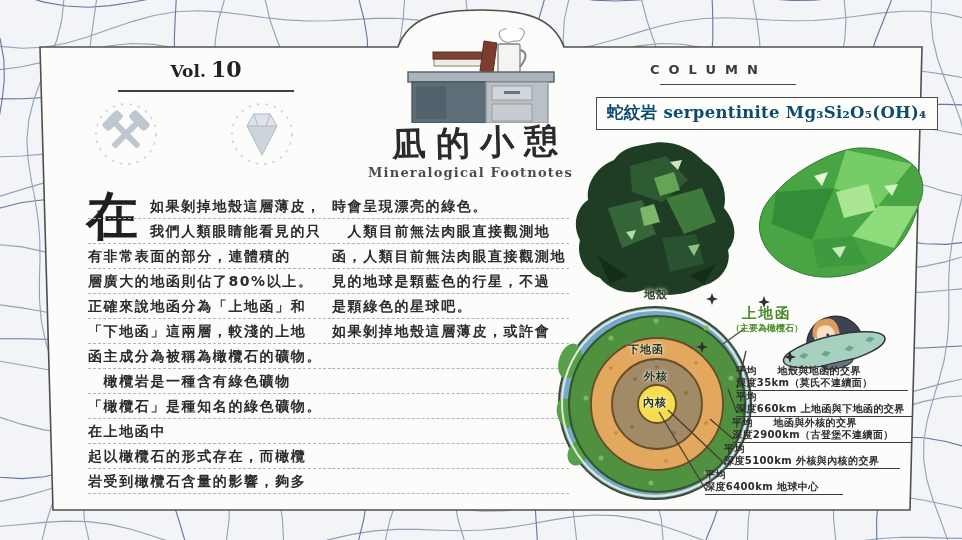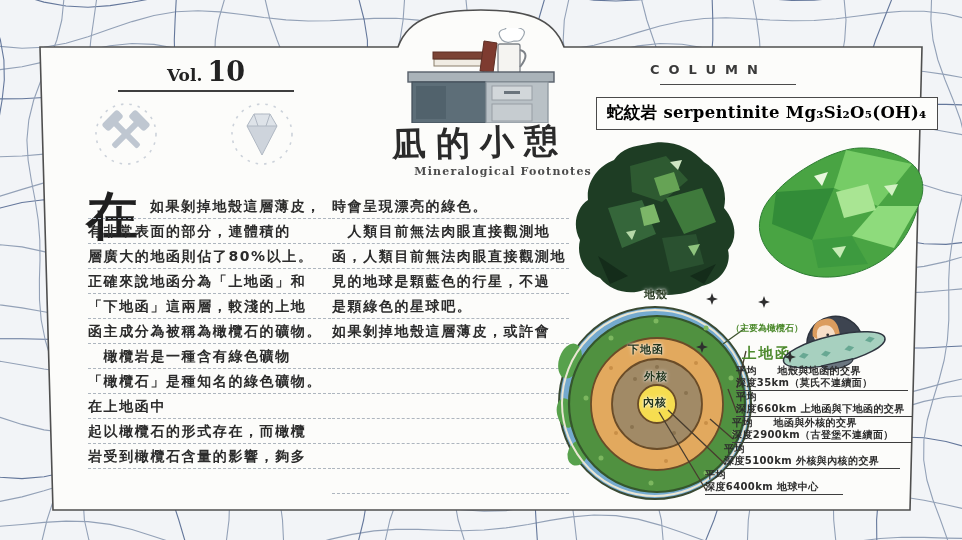--- a/index.html
+++ b/index.html
@@ -4,42 +4,42 @@
 <style>
   html,body{margin:0;padding:0;background:#eef1f5;}
   .stage{position:relative;width:962px;height:540px;overflow:hidden;background:#f2f4f7;
          font-family:"DejaVu Sans","Liberation Sans",sans-serif;}
   .abs{position:absolute;}
   svg{display:block;}
   
   .vol{left:118px;top:56px;width:176px;text-align:center;color:#222;
        font-family:"DejaVu Serif","Liberation Serif",serif;}
   .vol-word{font-size:17px;font-weight:700;}
-  .vol-num{font-size:27px;font-weight:700;}
+  .vol-num{font-size:22px;font-weight:700;}
   .vol-rule{left:118px;top:90px;width:176px;border-top:2px solid #3f3f3f;}
   .column-label{left:650px;top:62px;width:160px;text-align:left;font-size:13px;
        letter-spacing:9px;font-weight:600;color:#3a3a3a;}
   .column-rule{left:660px;top:84px;width:136px;border-top:1.5px solid #4a4a4a;}
   .mineral-box{left:596px;top:97px;border:1.6px solid #4a4a4a;background:#fdfdfb;
        padding:4px 10px 5px;font-family:"DejaVu Serif","Liberation Serif",serif;
-       font-size:16.5px;font-weight:600;color:#000000;letter-spacing:.3px;white-space:nowrap;}
+       font-size:16.5px;font-weight:600;color:#0c4a6e;letter-spacing:.3px;white-space:nowrap;}
   .title{left:358px;top:120px;width:244px;text-align:center;font-size:34px;font-weight:800;
        letter-spacing:10px;color:#2a2a2a;transform:rotate(-1.5deg);white-space:nowrap;}
-  .subtitle{left:368px;top:165px;width:224px;text-align:right;font-size:11px;font-weight:700;
+  .subtitle{left:368px;top:165px;width:224px;text-align:left;font-size:13px;font-weight:700;
        letter-spacing:1.2px;color:#4c4c4c;font-family:"DejaVu Serif","Liberation Serif",serif;}
   
   .colwrap{position:absolute;}
   .line{height:24px;line-height:24px;font-size:14px;font-weight:700;letter-spacing:1.6px;
         color:#2b2b2b;border-bottom:1.5px dashed #aeb6bf;white-space:nowrap;}
   .indent{padding-left:62px;}
   .dropcap{left:86px;top:190px;font-size:52px;line-height:52px;font-weight:900;color:#1f1f1f;}
   
   .ring-label{position:absolute;font-size:11px;font-weight:800;color:#23351c;letter-spacing:1px;
         text-shadow:0 0 2px rgba(255,255,255,.95),0 0 4px rgba(255,255,255,.8);}
-  .upper-mantle{left:742px;top:304px;font-size:14.5px;font-weight:800;letter-spacing:2px;color:#4d8a2d;margin-top:40px;}
+  .upper-mantle{left:742px;top:304px;font-size:14.5px;font-weight:800;letter-spacing:2px;color:#4d8a2d;}
   .upper-mantle-note{left:731px;top:322px;font-size:9px;font-weight:700;color:#4d8a2d;}
   .ann{position:absolute;font-size:10px;line-height:11.5px;font-weight:700;color:#2c2c2c;letter-spacing:.4px;}
   .ann .l2{display:block;border-bottom:1.5px solid #3d3d3d;padding-bottom:1.5px;white-space:nowrap;}
   .ann .l1{display:block;white-space:nowrap;}
 </style>
 </head>
 <body>
 
 <div class="stage">
 
@@ -128,20 +128,21 @@
   <div class="abs subtitle">Mineralogical Footnotes</div>
 
   <div class="abs column-label">COLUMN</div>
   <div class="abs column-rule"></div>
 
   <div class="abs mineral-box">蛇紋岩 serpentinite Mg₃Si₂O₅(OH)₄</div>
 
   <div class="abs dropcap">在</div>
   <div class="colwrap" style="left:88px;top:194px;width:243px">
     <div class="line indent">如果剝掉地殼這層薄皮，</div>
+    <div class="line indent">我們人類眼睛能看見的只</div>
     <div class="line">有非常表面的部分，連體積的</div>
     <div class="line">層廣大的地函則佔了80%以上。</div>
     <div class="line">正確來說地函分為「上地函」和</div>
     <div class="line">「下地函」這兩層，較淺的上地</div>
     <div class="line">函主成分為被稱為橄欖石的礦物。</div>
     <div class="line">　橄欖岩是一種含有綠色礦物</div>
     <div class="line">「橄欖石」是種知名的綠色礦物。</div>
     <div class="line">在上地函中</div>
     <div class="line">起以橄欖石的形式存在，而橄欖</div>
     <div class="line">岩受到橄欖石含量的影響，夠多</div>

